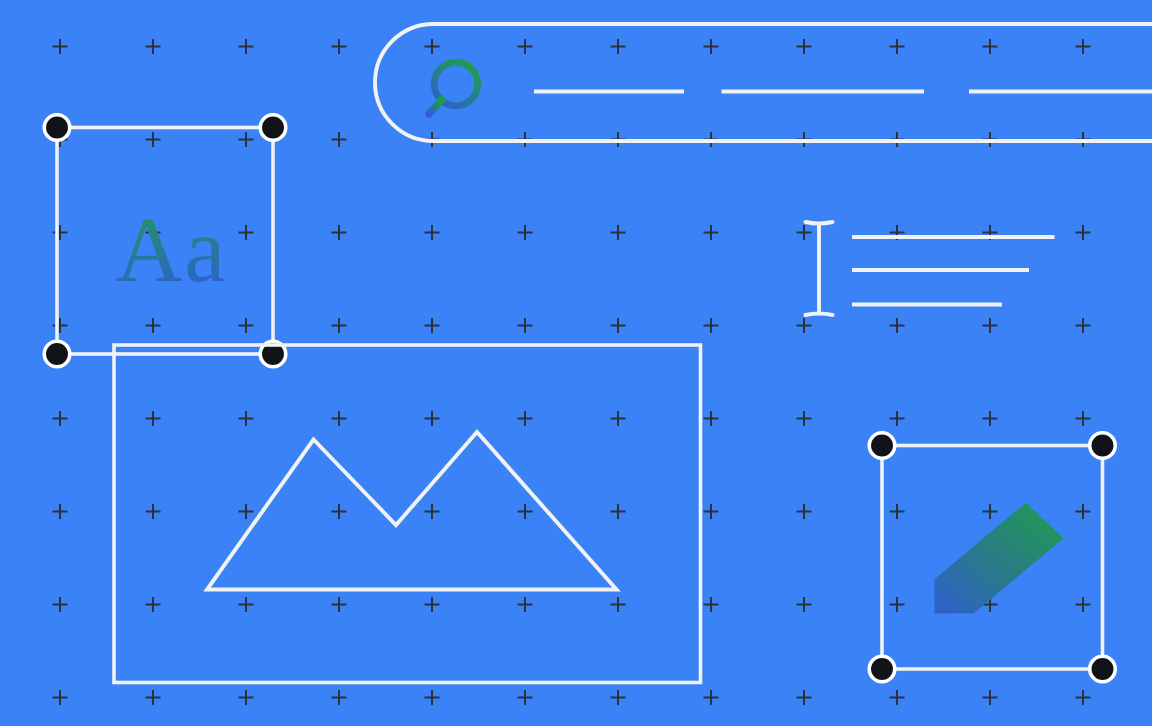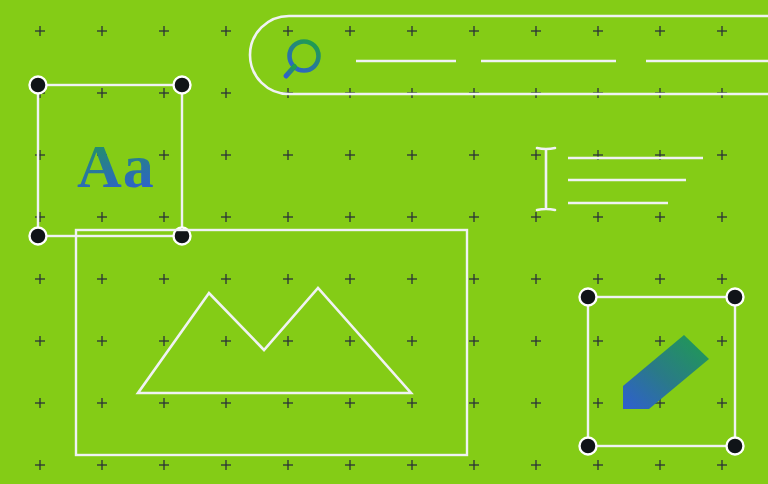--- a/index.html
+++ b/index.html
@@ -4,24 +4,23 @@
 <style>
   html, body {
     margin: 0;
     padding: 0;
     background: #0d1114;
   }
   #stage {
     position: relative;
     width: 768px;
     height: 484px;
-    background: #84cc16;
+    background: #3b82f6;
     overflow: hidden;
     font-family: "Liberation Sans", sans-serif;
-    font-weight: bold;
   }
   #stage svg.layer {
     position: absolute;
     left: 0;
     top: 0;
     width: 768px;
     height: 484px;
     display: block;
   }
   .aa-text {

